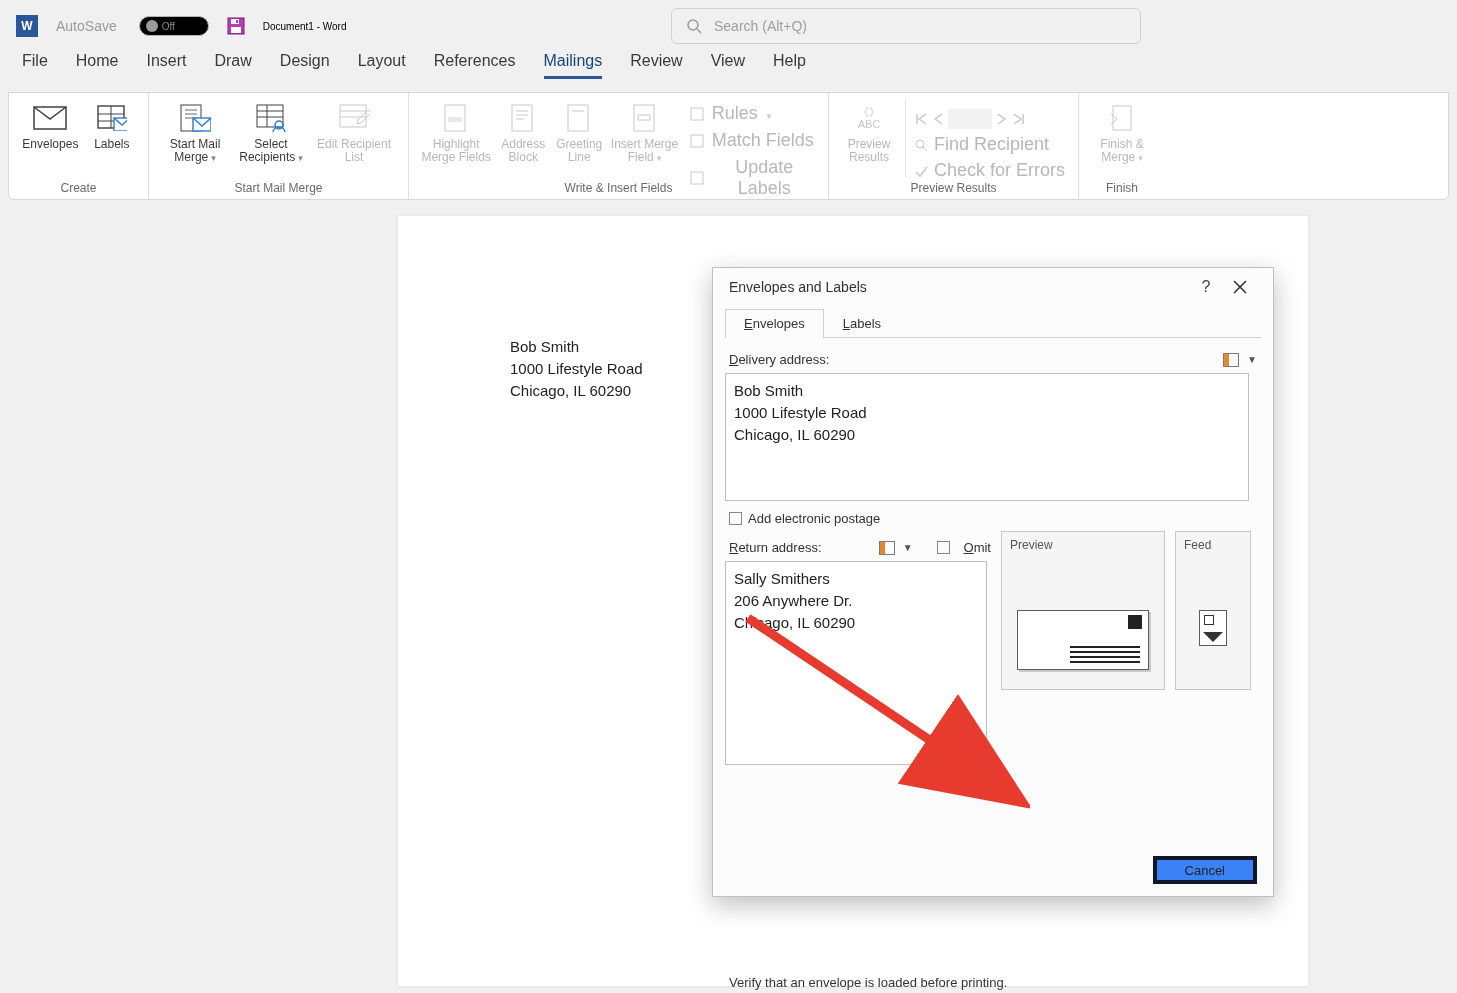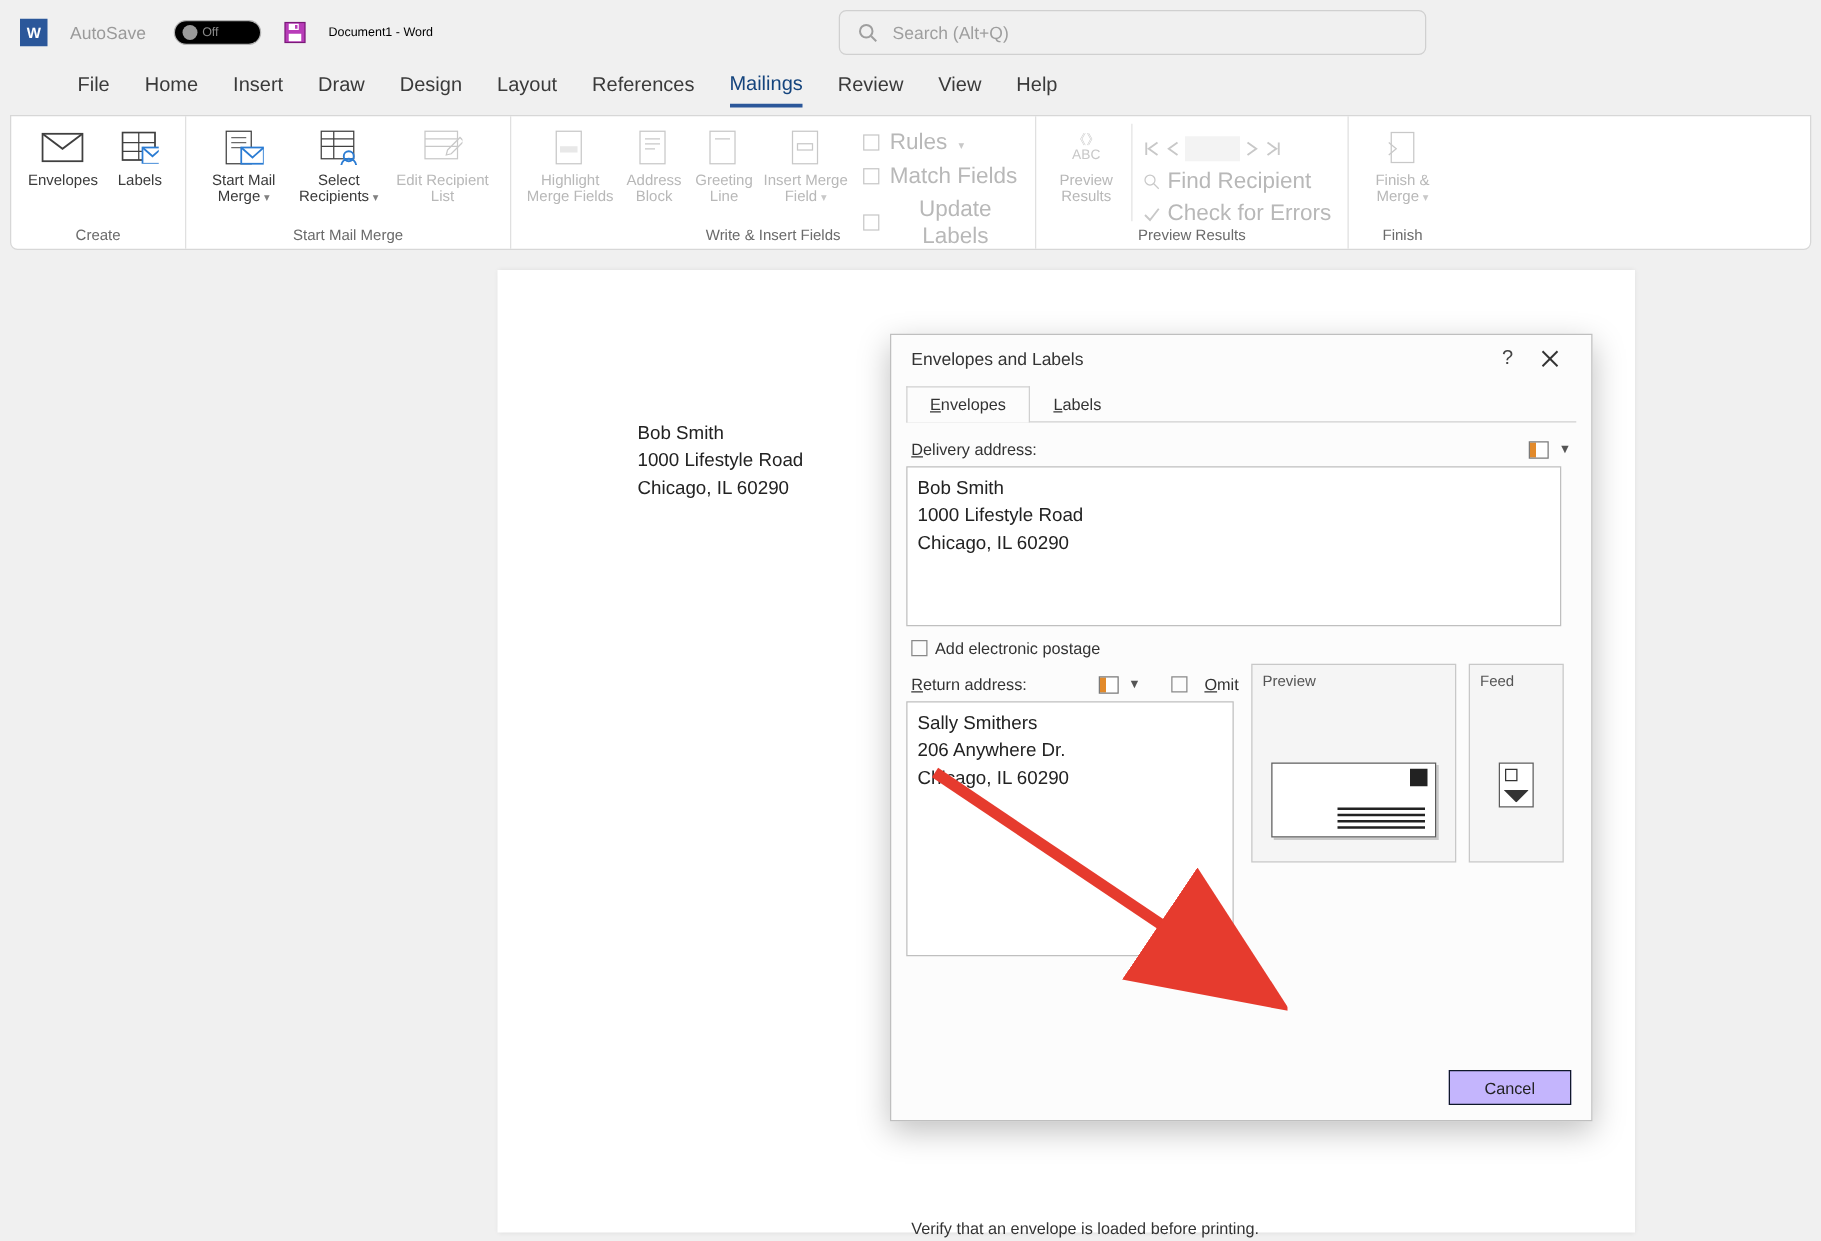--- a/index.html
+++ b/index.html
@@ -26,23 +26,22 @@
   .doc-title { font-size: 10px; color: #000000; }
   .search-box {
     margin-left: auto; margin-right: 300px;
     width: 470px; height: 36px; border: 1px solid #d0d0d0; border-radius: 6px;
     display: flex; align-items: center; padding: 0 14px; gap: 12px; background:#f0f0f0;
     color:#9e9e9e; font-size: 14px;
   }
 
   
   .tab-strip {
-    height: 40px; display: flex; align-items: center; gap: 28px;
+    height: 40px; display: flex; align-items: flex-start; gap: 28px;
     padding: 0 22px;
-    margin-left: 40px;
   }
   .tab { font-size: 16px; color: #3a3a3a; padding-bottom: 6px; cursor:pointer; }
   .tab.active { color:#14447d; border-bottom: 3px solid #2b579a; font-weight:500;}
 
   
   .ribbon {
     background:#fff; border:1px solid #d7d7d7; border-radius:0 0 6px 6px;
     margin:0 8px; height:108px; display:flex;
   }
   .rgroup { border-right:1px solid #e0e0e0; padding:4px 10px 0 10px; position:relative; text-align:center;}
@@ -105,21 +104,21 @@
   .envelope-prev .stamp{ position:absolute; right:6px; top:4px; width:14px;height:14px;background:#222;}
   .envelope-prev .lines{ position:absolute; right:8px; bottom:6px; width:70px;}
   .envelope-prev .lines div{height:2px;background:#222;margin-top:3px;}
 
   .feed-prev{ width:28px;height:36px;border:1px solid #5c5c5c; background:#fff; margin:56px auto 0; position:relative;}
   .feed-prev::before{content:""; position:absolute; left:4px; top:4px; width:8px;height:8px; border:1px solid #333;}
   .feed-prev::after{content:""; position:absolute; left:3px; bottom:3px; width:20px;height:10px; background:#333; clip-path:polygon(50% 0,100% 100%,0 100%); transform:rotate(180deg);}
 
   .verify{ font-size:13px; color:#333; margin:14px 4px 8px 4px;}
   .dlg-buttons{ display:flex; gap:10px; margin:4px 2px 0 2px;}
-  .dbtn{ border:1px solid #0f172a; background:#c4b5fd; font-size:13px; color:#222; height:28px; padding:0 14px; cursor:pointer;}
+  .dbtn{ border:4px solid #0f172a; background:#3b82f6; font-size:13px; color:#222; height:28px; padding:0 14px; cursor:pointer;}
   .footer-btn{ position:absolute; right:16px; bottom:12px;}
   .footer-btn .dbtn{ padding:0 28px;}
 
   
   .arrow{ position:absolute; pointer-events:none;}
 </style>
 </head>
 <body>
 
 <div class="title-bar">

